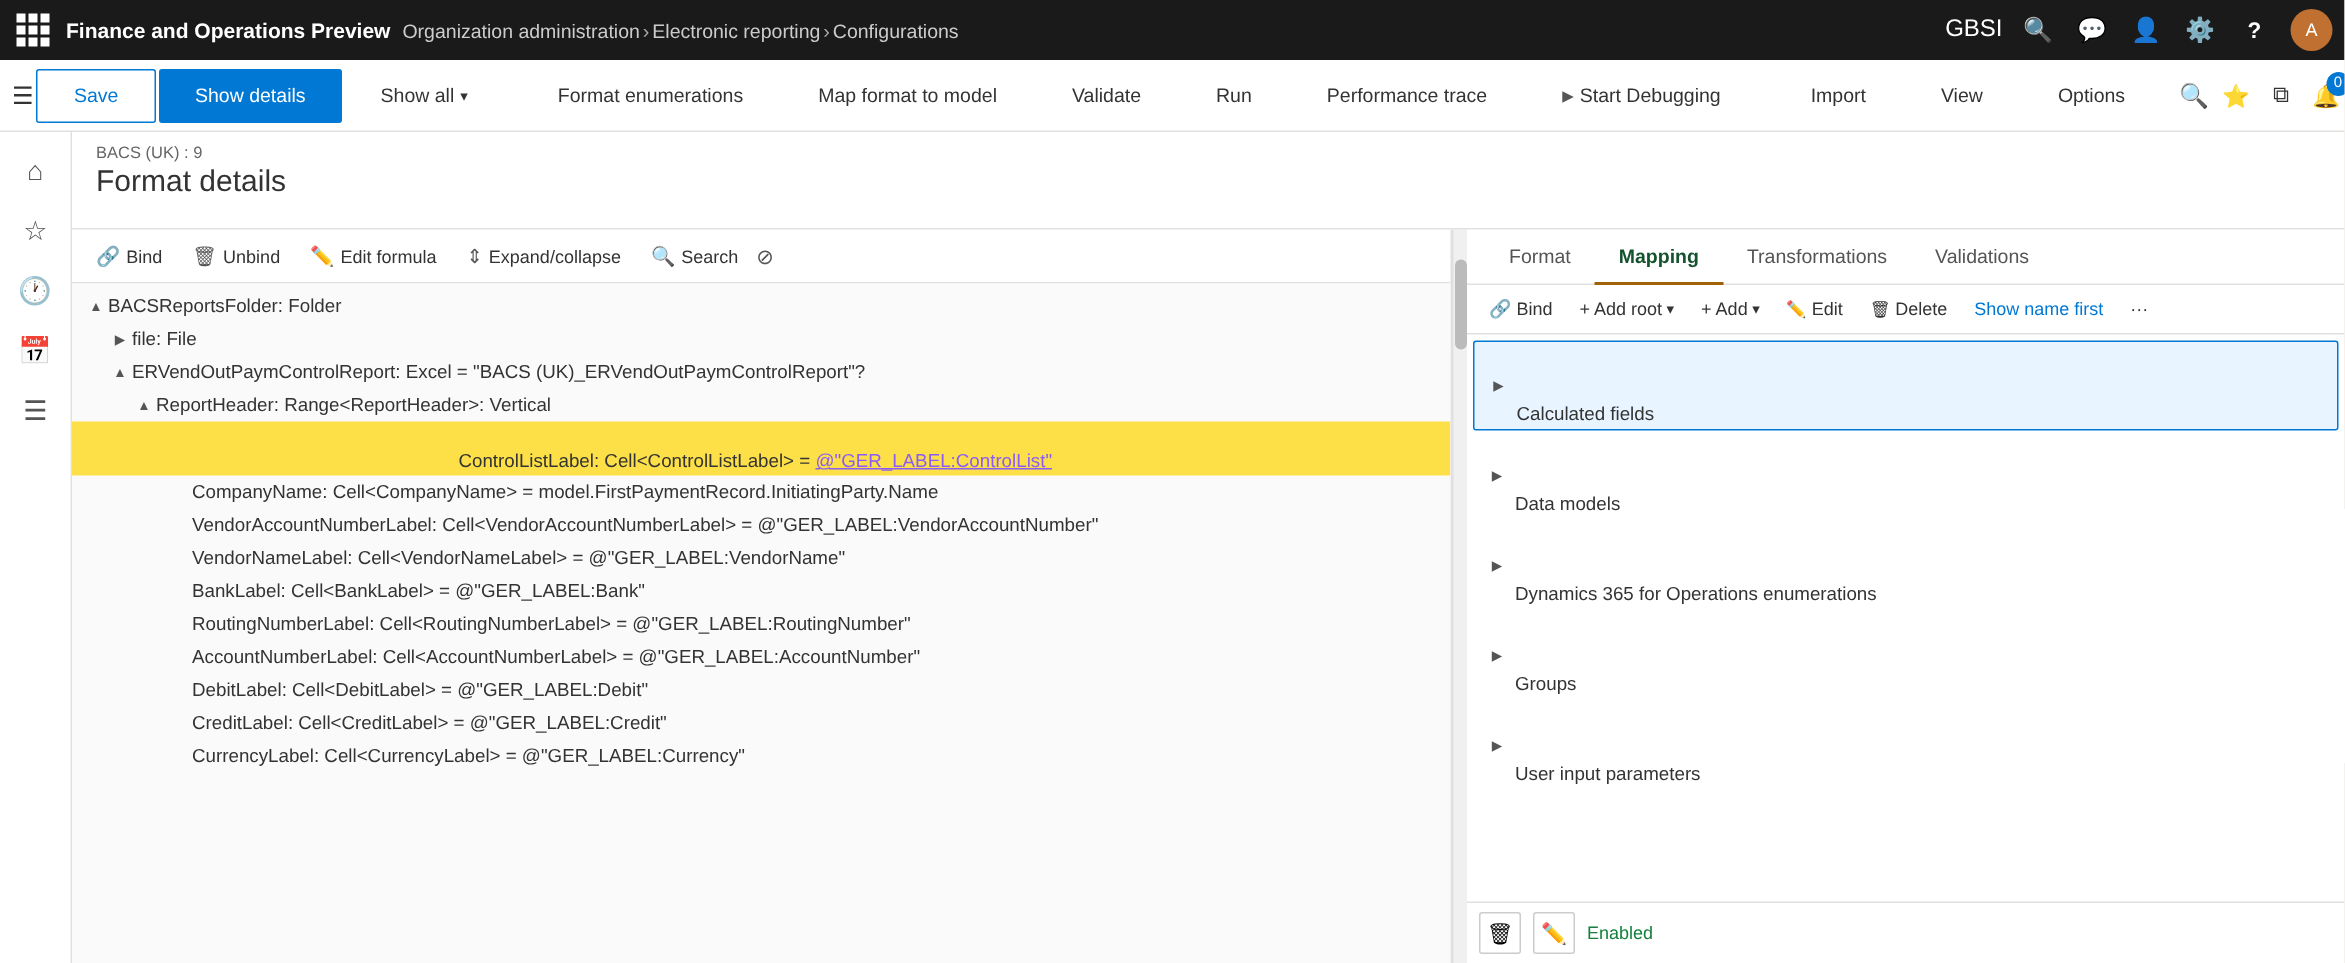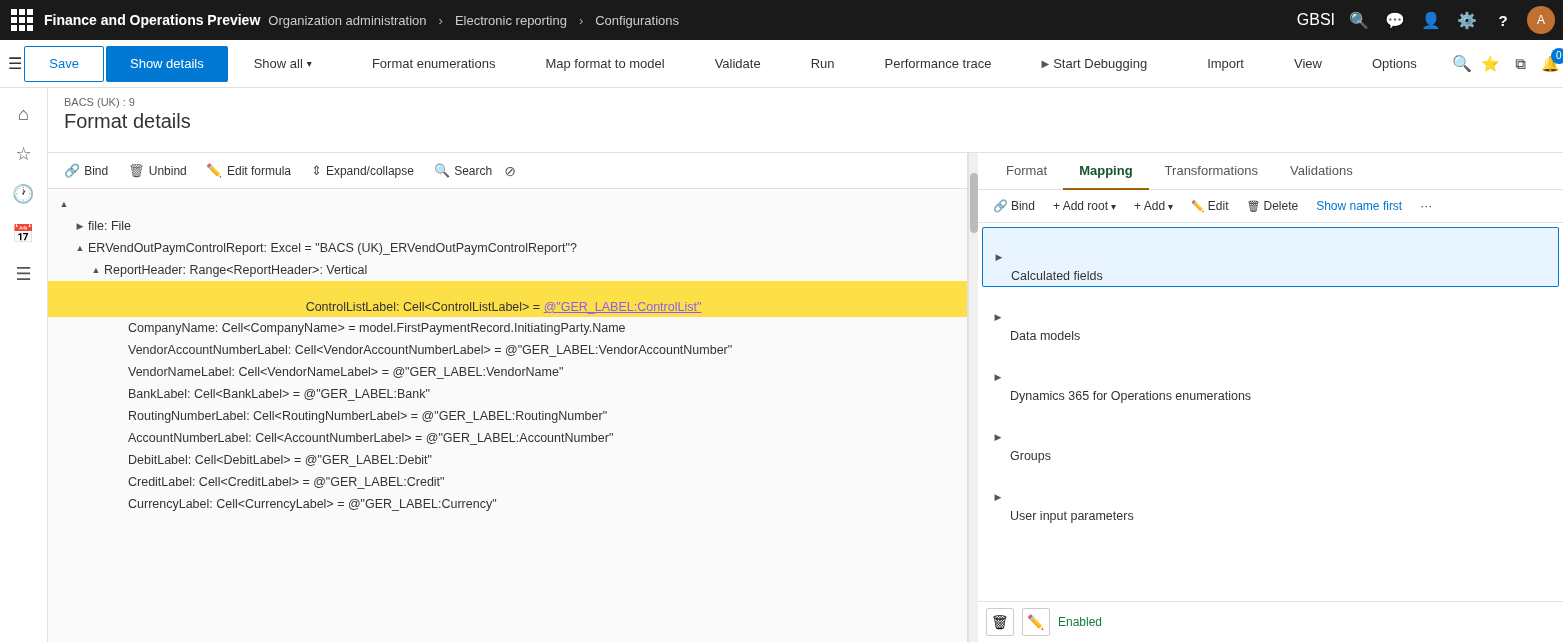--- a/index.html
+++ b/index.html
@@ -23,21 +23,21 @@
     .top-nav-apps-grid {
       display: grid; grid-template-columns: repeat(3,6px); gap: 2px;
     }
     .top-nav-apps-grid span {
       width: 6px; height: 6px; background: #fff; display: block;
     }
     .app-title {
       font-size: 14px; font-weight: 600; color: #fff; white-space: nowrap;
     }
     .breadcrumb {
-      display: flex; align-items: center; gap: 12px; color: #ccc; font-size: 13px; justify-content: center;
+      display: flex; align-items: center; gap: 2px; color: #ccc; font-size: 13px; justify-content: center;
     }
     .breadcrumb-sep { color: #aaa; }
     .nav-icons {
       margin-left: auto;
       display: flex; align-items: center; gap: 12px; color: #fff;
     }
     .nav-icon {
       width: 24px; height: 24px;
       display: flex; align-items: center; justify-content: center;
       cursor: pointer; font-size: 16px; color: #fff;
@@ -384,20 +384,21 @@
           <div style="position: static; left: 8px; top: 4px; margin-right: 4px;">
             <span style="font-size:14px;color:#555;">⊘</span>
           </div>
         </div>
 
         <div class="tree-area">
 
           <div class="tree-item">
             <span class="tree-indent" style="width:8px;"></span>
             <span class="tree-toggle">▲</span>
+            <span class="tree-text">BACSReportsFolder: Folder</span>
           </div>
 
           <div class="tree-item">
             <span class="tree-indent" style="width:24px;"></span>
             <span class="tree-toggle">▶</span>
             <span class="tree-text">file: File</span>
           </div>
 
           <div class="tree-item">
             <span class="tree-indent" style="width:24px;"></span>

